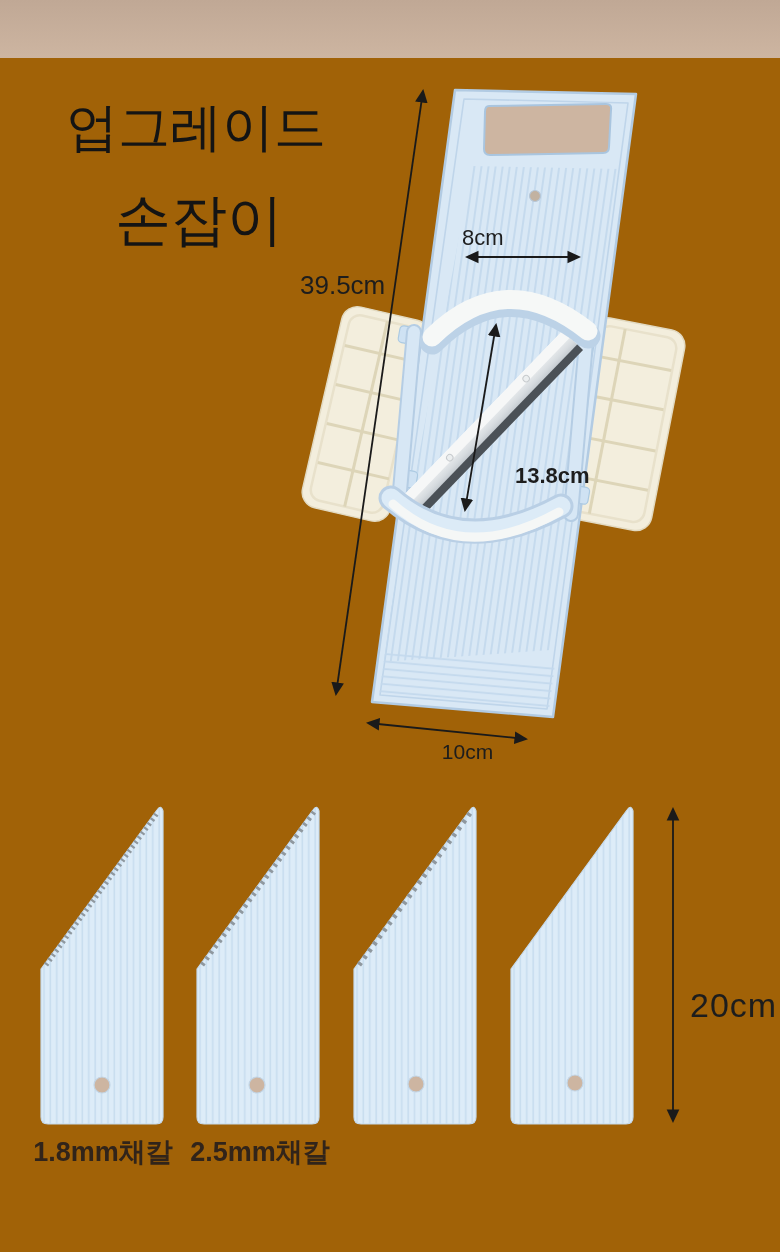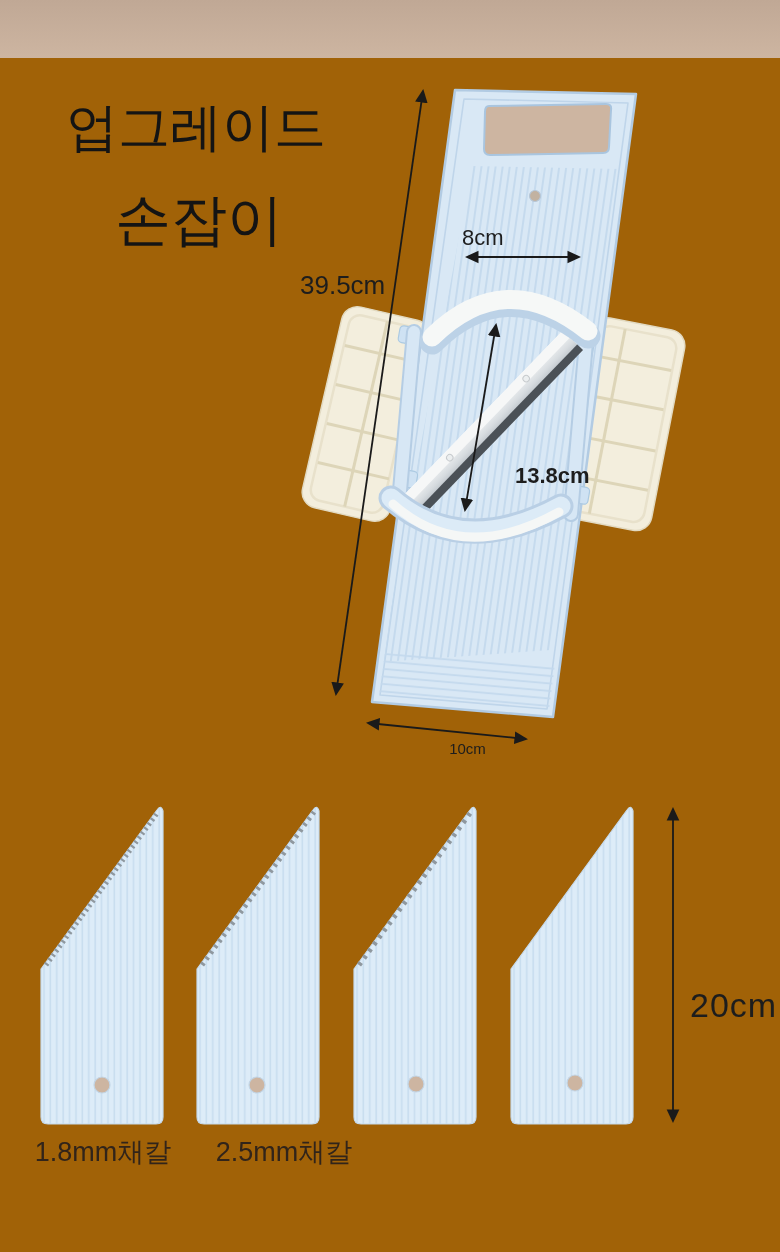--- a/index.html
+++ b/index.html
@@ -24,32 +24,32 @@
   .headline.l1{left:53px;top:96px;width:286px;font-size:52px;line-height:62px;}
   .headline.l2{left:56px;top:186px;width:286px;font-size:56px;line-height:68px;}
   .dim{
     color:#1d1d1d;
     font-weight:500;
     white-space:nowrap;
   }
   .dim-395{left:300px;top:270px;font-size:26px;}
   .dim-8{left:462px;top:225px;width:120px;font-size:22px;text-align:left;}
   .dim-138{left:474px;top:463px;font-size:22px;font-weight:700;margin-left:41px;}
-  .dim-10{left:405px;top:740px;width:125px;font-size:15px;text-align:center;}
+  .dim-10{left:405px;top:740px;width:125px;font-size:21px;text-align:center;}
   .dim-20{left:690px;top:986px;font-size:34px;letter-spacing:1px;}
   .insert-label{
     top:1134px;
     color:#31241a;
-    font-weight:400;
+    font-weight:700;
     font-size:27px;
     text-align:center;
     white-space:nowrap;
   }
   .il-1{left:30px;width:146px;}
-  .il-2{left:186px;width:148px;margin-left:24px;}
+  .il-2{left:186px;width:148px;}
   .il-3{left:352px;width:136px;}
   .il-4{left:494px;width:202px;}
   svg.scene{position:absolute;left:0;top:0;}
 </style>
 </head>
 <body>
 
 <div class="page">
   <div class="top-shade"></div>
 

